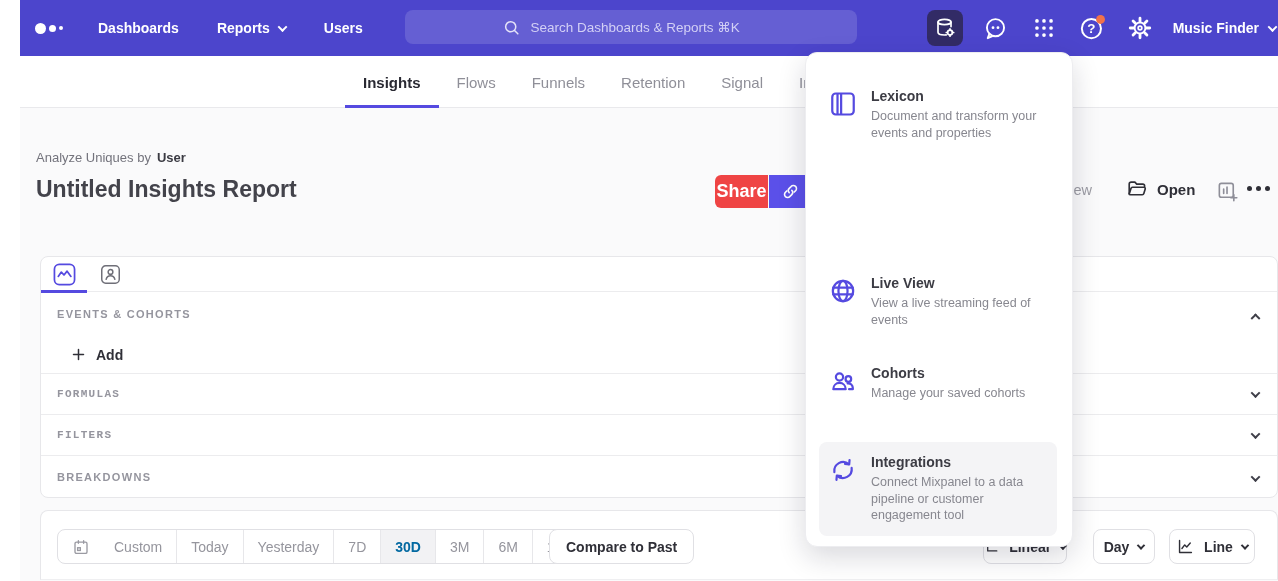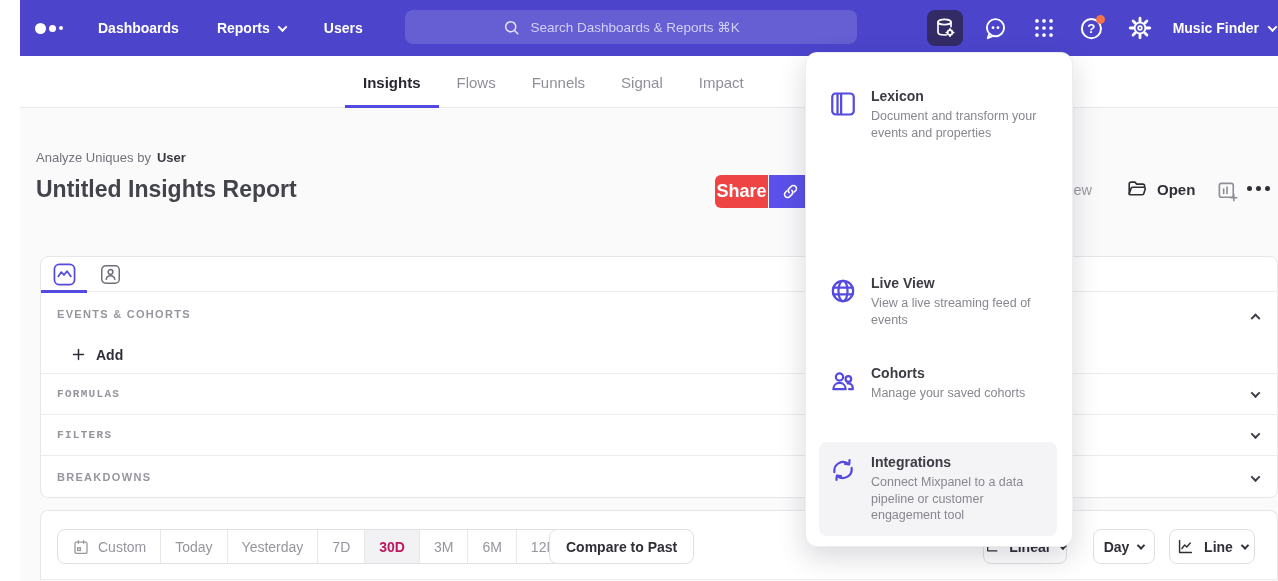--- a/index.html
+++ b/index.html
@@ -52,23 +52,23 @@
   .secrow { position:relative; display:flex; align-items:center; }
   .seclabel { font-size:11px; letter-spacing:1.3px; color:#95959E; font-weight:700; margin-left:16px; }
   .secrow .right { position:absolute; right:18px; color:#3F3F49; }
   .addrow { height:38px; display:flex; align-items:center; gap:10px; padding-left:30px; border-bottom:1px solid #ECECEE; cursor:pointer; }
   .addrow span { font-size:14px; font-weight:700; color:#2F2F37; }
   .rowline { border-bottom:1px solid #ECECEE;font-family:Liberation Mono, monospace; }
 
   
   .toolcard { position:absolute; left:20px; top:510px; width:1238px; height:70px; background:#fff; border:1px solid #E7E7EA; border-radius:8px 8px 0 0; border-bottom:1px solid #EFEFF1; }
   .seg { position:absolute; left:16px; top:18px; height:35px; display:flex; align-items:stretch; border:1px solid #E0E0E4; border-radius:8px; overflow:hidden; background:#fff; }
-  .segitem { display:flex; align-items:center; gap:8px; padding:0 14px; font-size:14px; color:#95959D; font-weight:500; border-right:1px solid #E7E7EA; cursor:pointer; white-space:nowrap; }
+  .segitem { display:flex; align-items:center; gap:24px; padding:0 14px; font-size:14px; color:#95959D; font-weight:500; border-right:1px solid #E7E7EA; cursor:pointer; white-space:nowrap; }
   .segitem:last-child { border-right:none; }
-  .segitem.active { background:#F2F2F4; color:#be185d; font-weight:700; }
+  .segitem.active { background:#F2F2F4; color:#0369a1; font-weight:700; }
   .cmpbtn { position:absolute; left:508px; top:18px; height:35px; padding:0 16px; background:#fff; border:1px solid #E0E0E4; border-radius:8px; font-size:14px; font-weight:700; color:#2F2F37; font-family:"Liberation Sans",sans-serif; cursor:pointer; }
   .ctrlbtn { position:absolute; top:18px; height:35px; background:#fff; border:1px solid #E0E0E4; border-radius:8px; display:flex; align-items:center; justify-content:center; gap:9px; font-size:14px; font-weight:700; color:#2F2F37; cursor:pointer; }
   .ctrlbtn .chev { width:6px; height:6px; }
 
   
   .panel { position:absolute; left:785px; top:52px; width:268px; height:495px; background:#fff; border:1px solid #EDEDF0; border-radius:12px; box-shadow:0 10px 28px rgba(20,20,43,.16); z-index:30; }
   .mitem { position:absolute; left:13px; right:15px; display:flex; padding:12px 14px 12px 10px; border-radius:8px; cursor:pointer; }
   .mitem.hover { background:#F4F4F6; }
   .mitem .ic { width:42px; padding-top:2px; flex:none; }
   .mtitle { font-size:14px; font-weight:700; color:#3C3C44; display:flex; gap:8px; }
@@ -168,20 +168,21 @@
         <i class="chev"></i>
       </span>
     </div>
   </div>
 
   <div class="tabbar">
     <div class="tabs">
       <span class="tab active">Insights</span>
       <span class="tab">Flows</span>
       <span class="tab">Funnels</span>
+      <span class="tab">Retention</span>
       <span class="tab">Signal</span>
       <span class="tab">Impact</span>
     </div>
   </div>
 
   <div class="subtitle">
     <span>Analyze Uniques by</span><span class="ent">User</span>
   </div>
   <div class="title">Untitled Insights Report</div>
 

